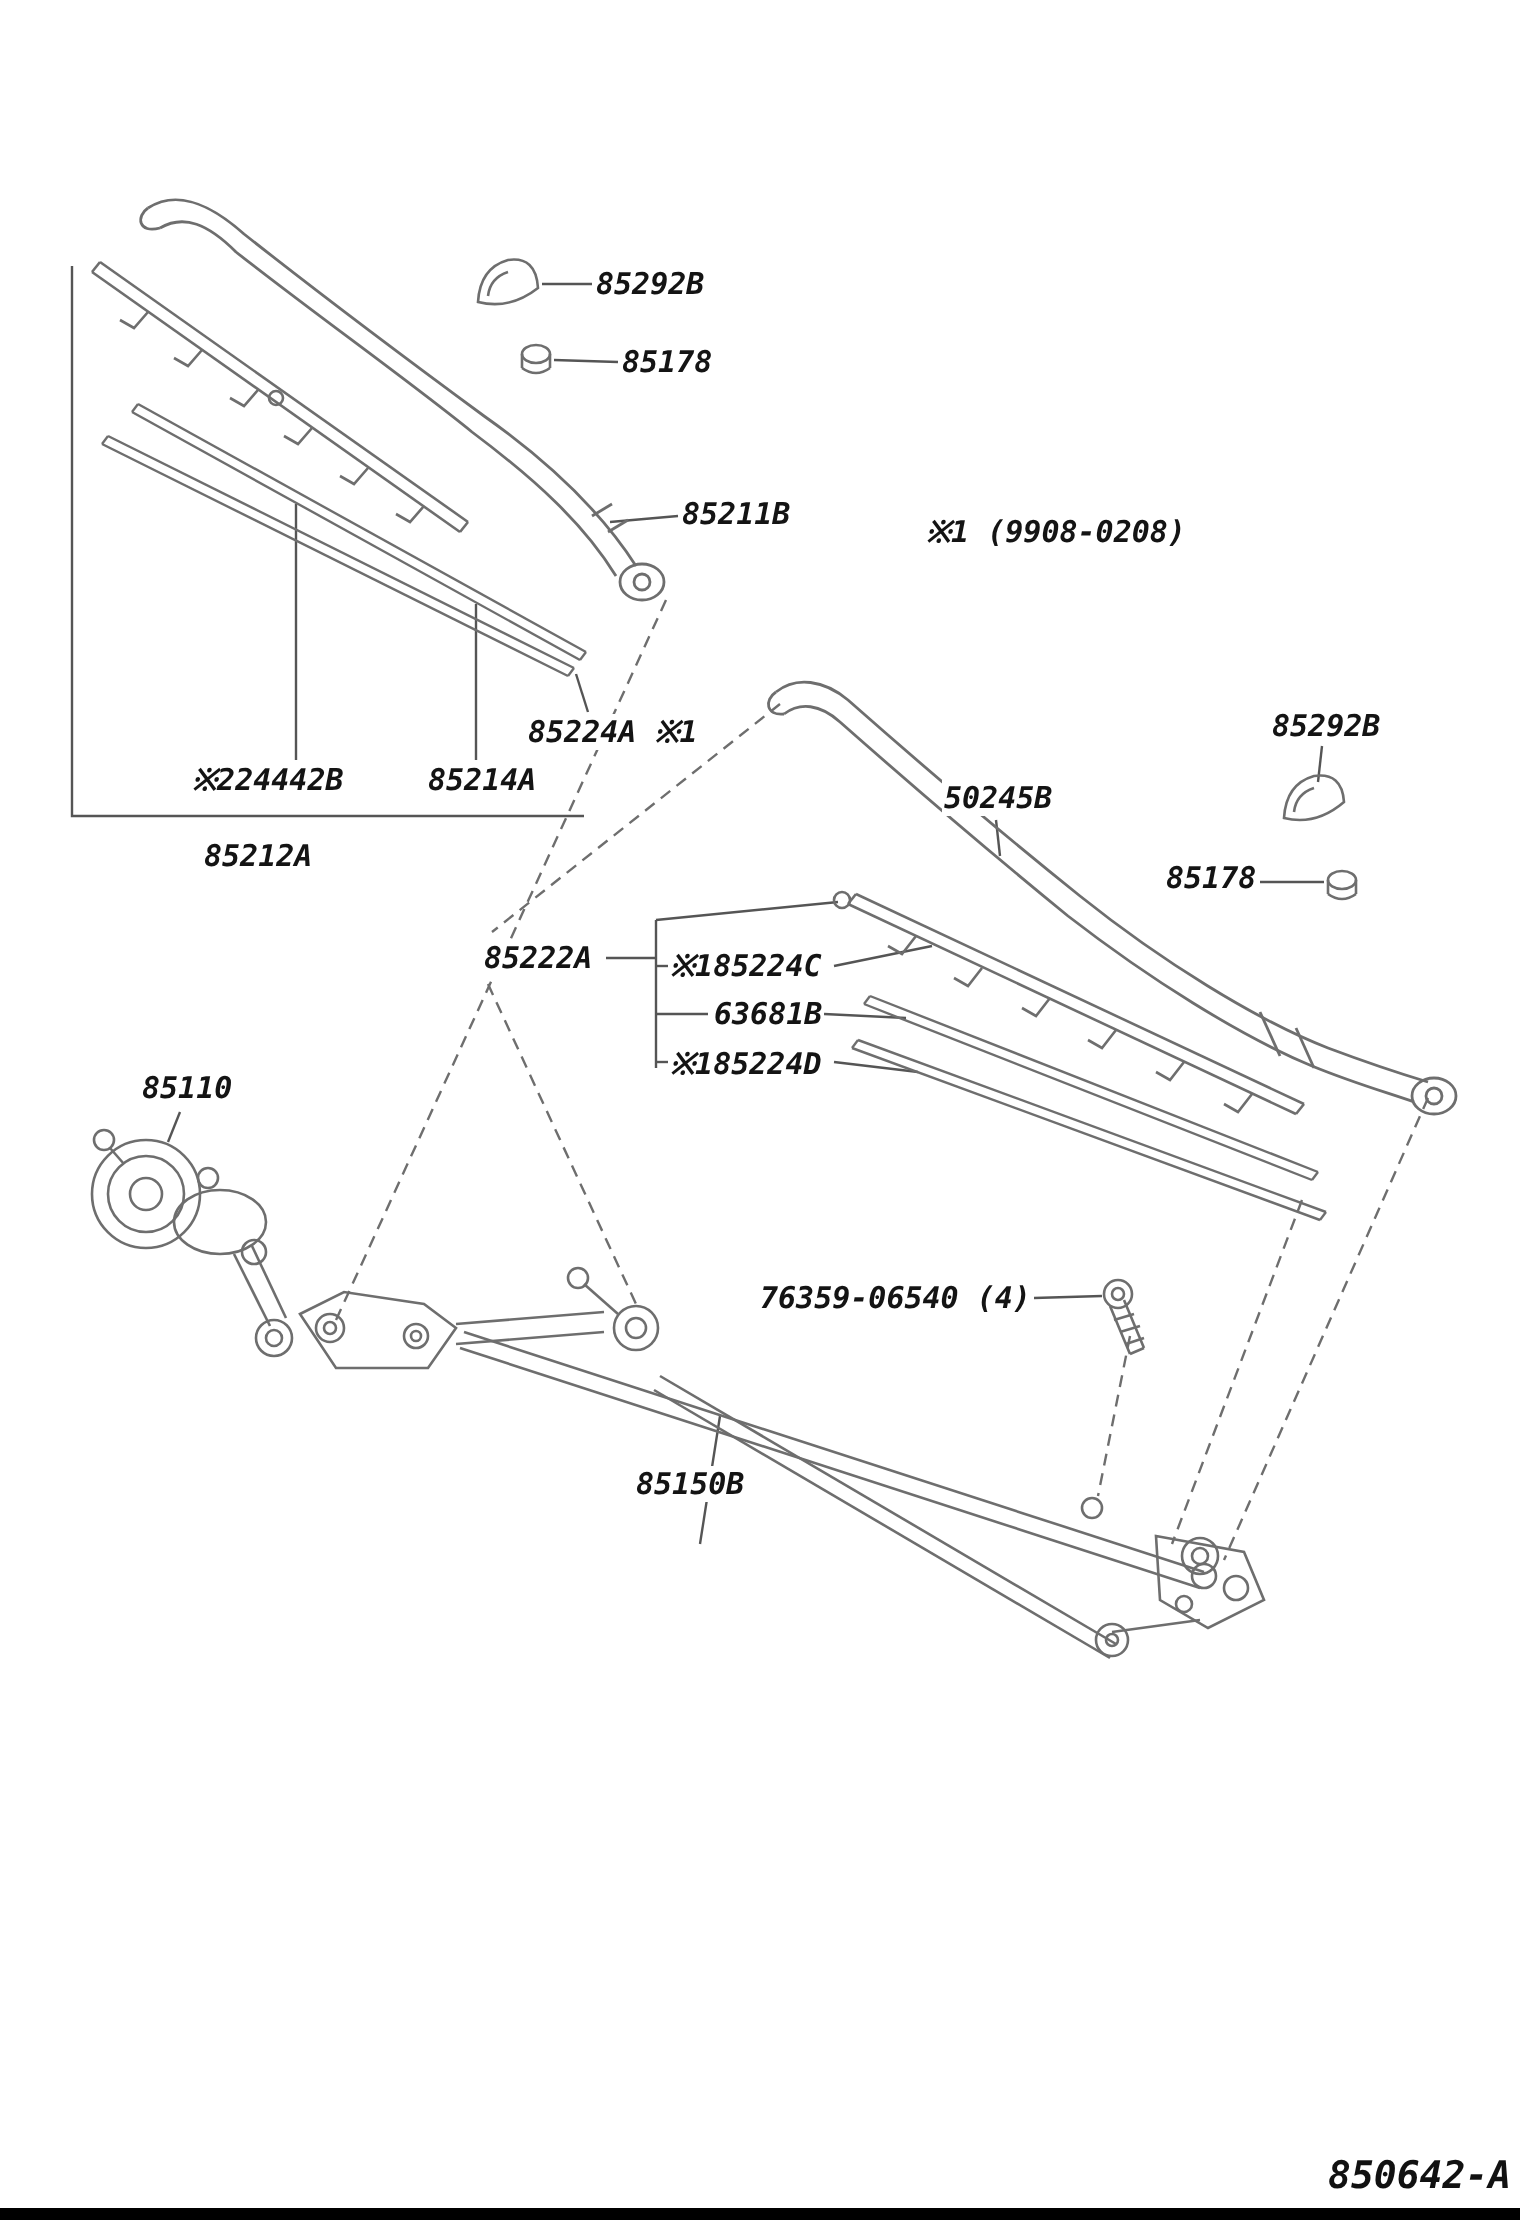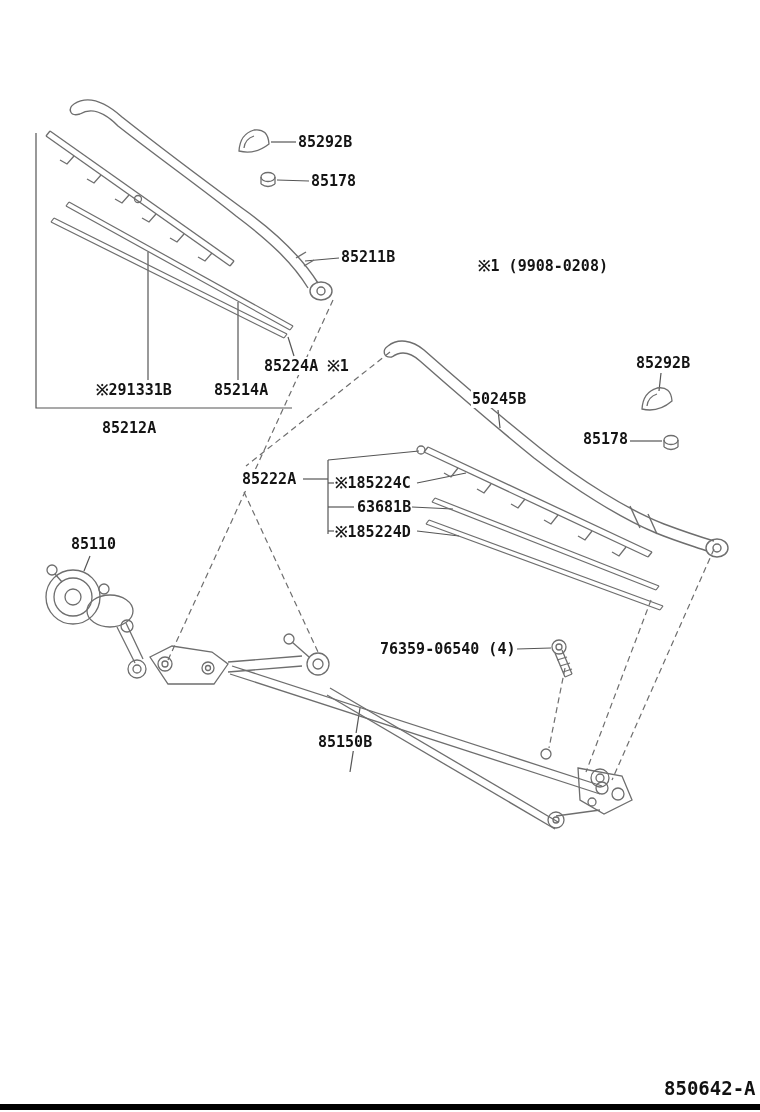--- a/index.html
+++ b/index.html
@@ -2,20 +2,21 @@
 <html><head>
 <meta charset="utf-8">
 <style>
   html,body{margin:0;padding:0;background:#ffffff;}
   #stage{
     position:relative;
     width:760px;height:1112px;
     background:#ffffff;
     overflow:hidden;
     font-family:"DejaVu Sans Mono","Liberation Mono",monospace;
+    font-style:italic;
   }
   #art{position:absolute;left:0;top:0;}
   .part-label{
     position:absolute;
     font-size:15px;
     font-weight:700;
     color:#141414;
     line-height:18px;
     white-space:nowrap;
     background:#ffffff;
@@ -219,23 +220,23 @@
         <circle cx="556" cy="820" r="3"></circle>
       <circle cx="546" cy="754" r="5"></circle>
       <path d="M556,816 L600,810"></path>
       <circle cx="602" cy="788" r="6"></circle>
     </g>
   </svg>
 
   <div class="part-label" style="left:297px;top:133px">85292B</div>
   <div class="part-label" style="left:310px;top:172px">85178</div>
   <div class="part-label" style="left:340px;top:248px">85211B</div>
-  <div class="part-label" style="left:477px;top:257px">※1 (9908-0208)</div>
+  <div class="part-label" style="left:462px;top:257px">※1 (9908-0208)</div>
   <div class="part-label" style="left:263px;top:357px">85224A ※1</div>
-  <div class="part-label" style="left:95px;top:381px">※291331B</div>
+  <div class="part-label" style="left:95px;top:381px">※224442B</div>
   <div class="part-label" style="left:213px;top:381px">85214A</div>
   <div class="part-label" style="left:101px;top:419px">85212A</div>
   <div class="part-label" style="left:635px;top:354px">85292B</div>
   <div class="part-label" style="left:471px;top:390px">50245B</div>
   <div class="part-label" style="left:582px;top:430px">85178</div>
   <div class="part-label" style="left:241px;top:470px">85222A</div>
   <div class="part-label" style="left:334px;top:474px">※185224C</div>
   <div class="part-label" style="left:356px;top:498px">63681B</div>
   <div class="part-label" style="left:334px;top:523px">※185224D</div>
   <div class="part-label" style="left:70px;top:535px">85110</div>

